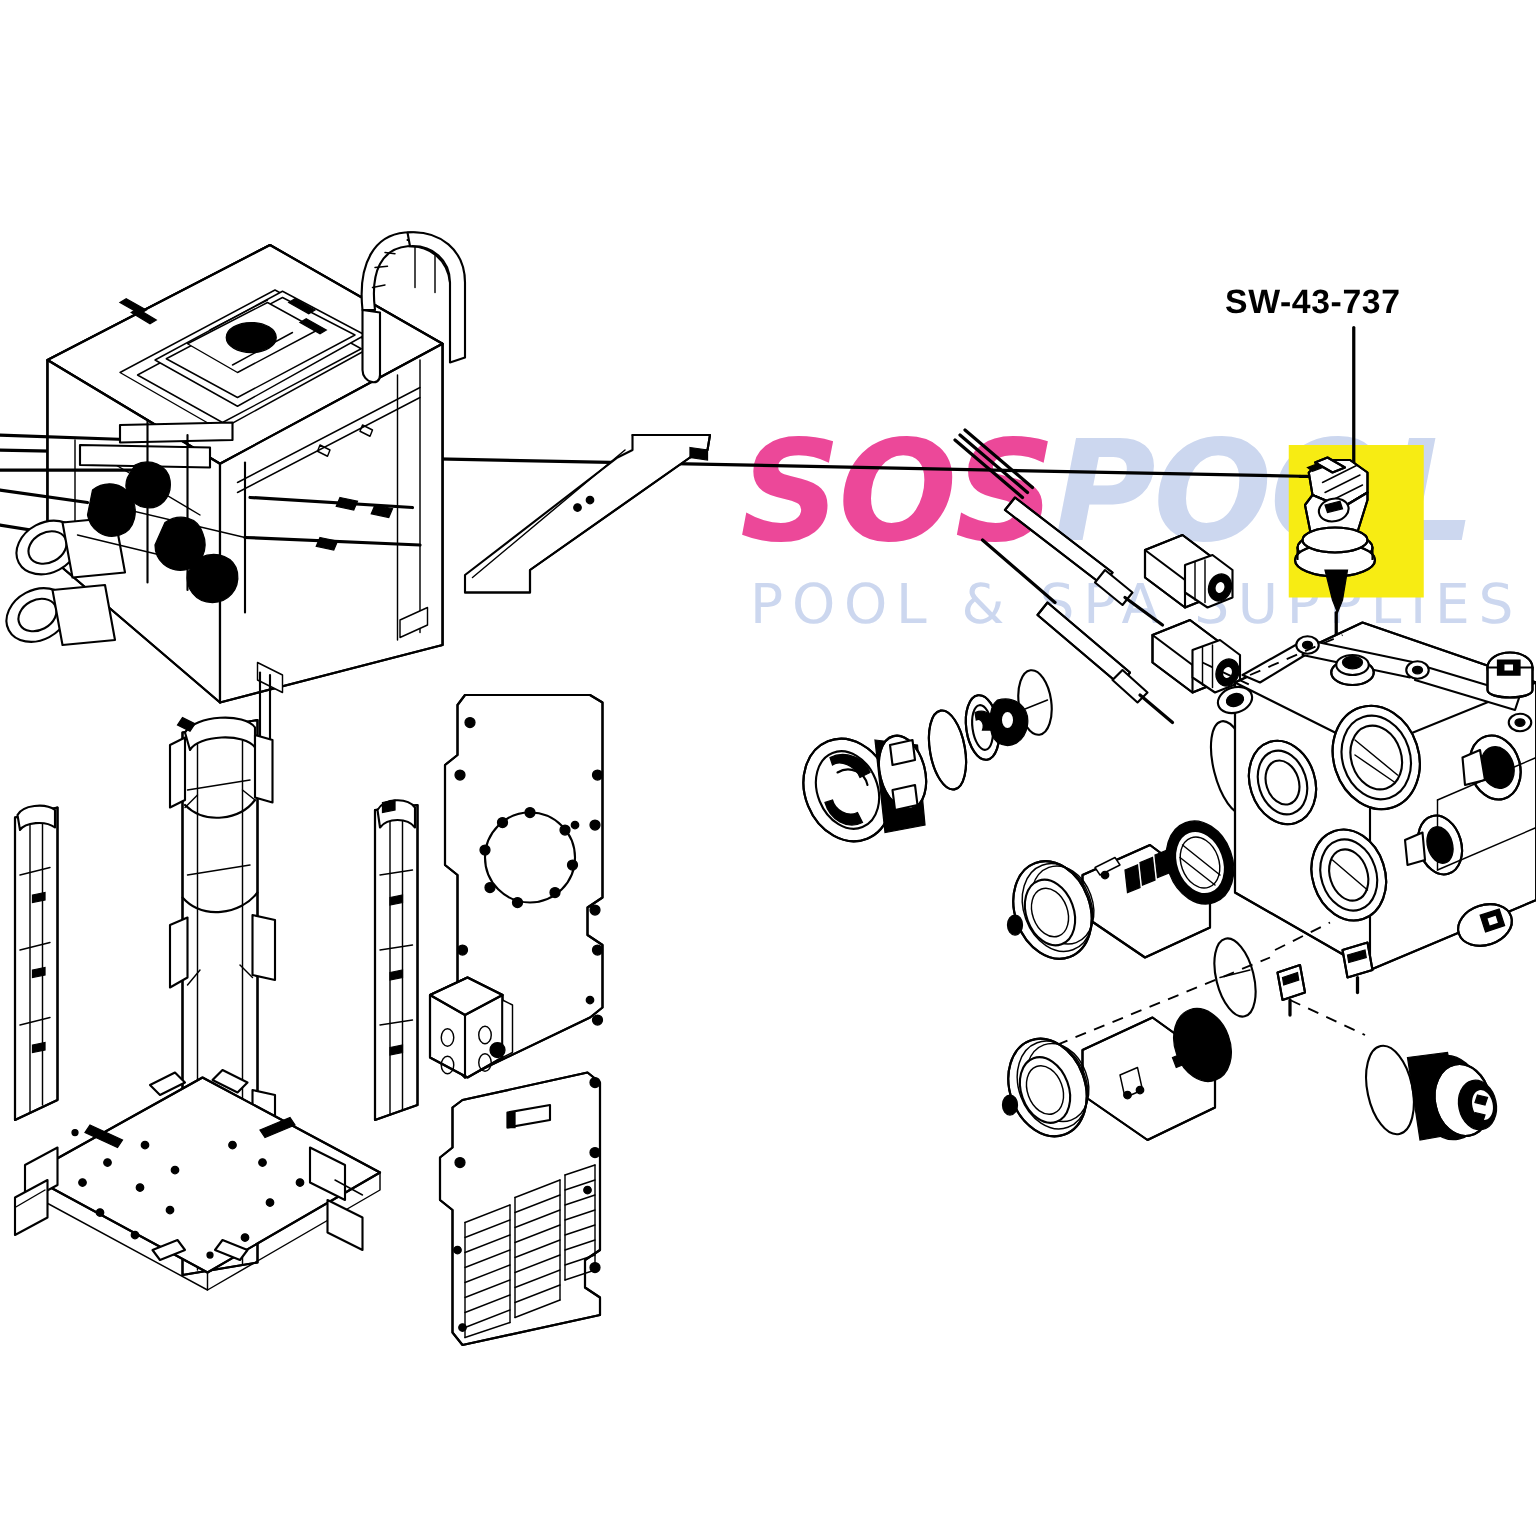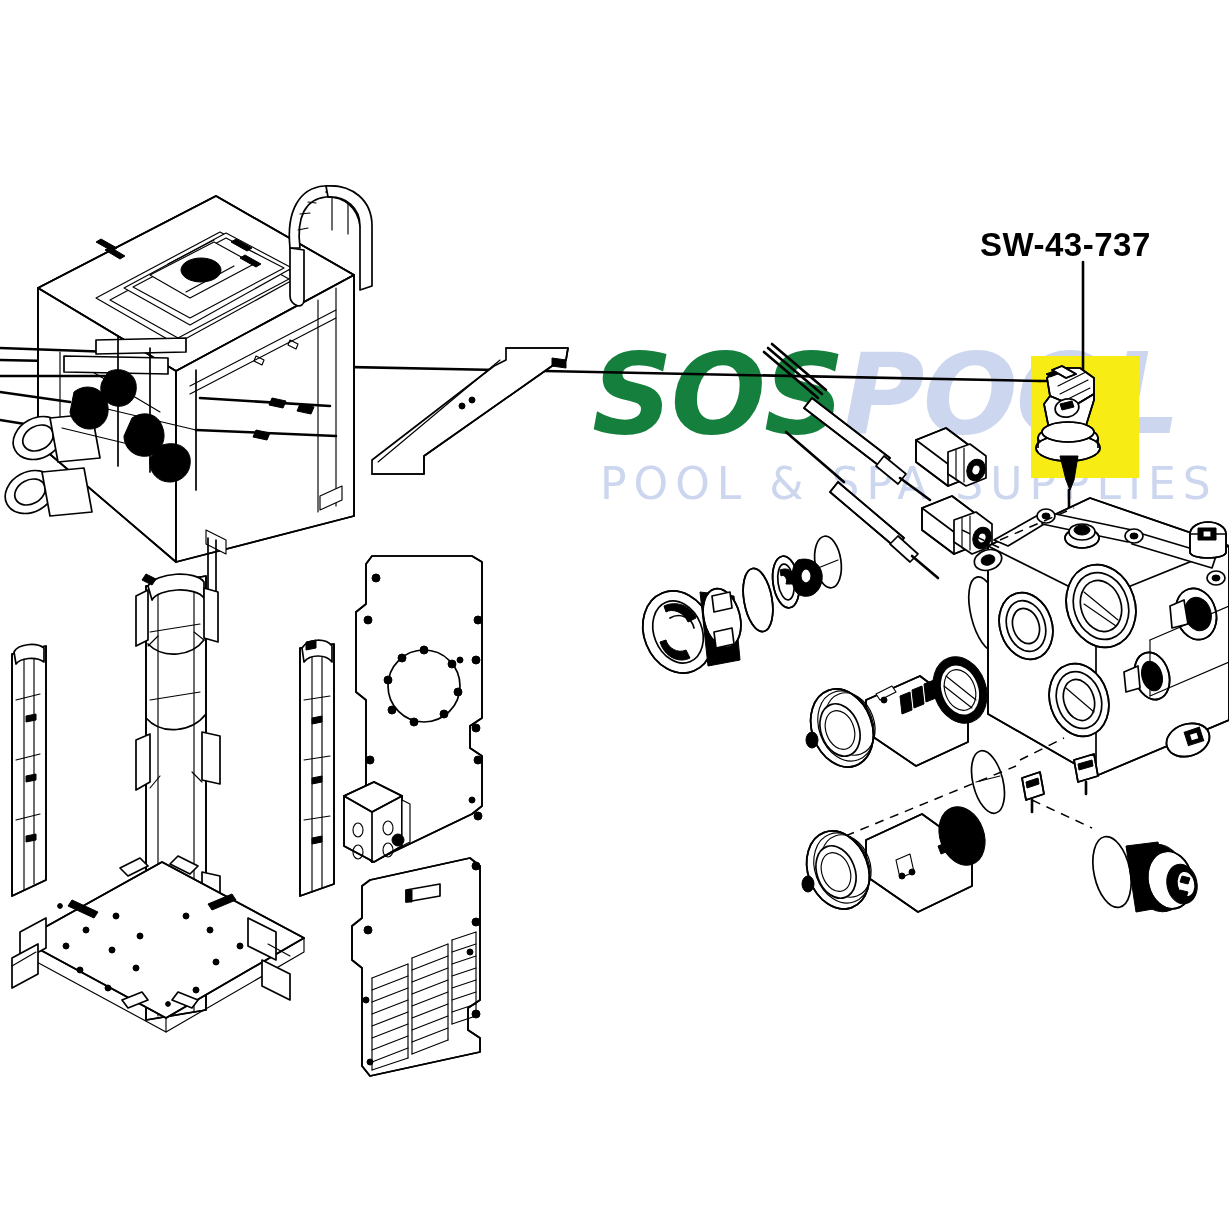--- a/index.html
+++ b/index.html
@@ -33,21 +33,21 @@
     left: 592px;
     top: 338px;
     font-size: 112px;
     font-weight: bold;
     font-style: italic;
     letter-spacing: -2px;
     line-height: 1;
     white-space: nowrap;
     font-family: "DejaVu Sans", sans-serif;
   }
-  .wm-sos { color: #15803d; }
+  .wm-sos { color: #ec4899; }
   .wm-pool { color: #ccd7ef; }
   .wm-line2 {
     position: absolute;
     left: 600px;
     top: 462px;
     font-size: 44px;
     font-weight: normal;
     letter-spacing: 7px;
     line-height: 1;
     white-space: nowrap;
@@ -72,21 +72,21 @@
     left: 0; top: 0;
     width: 1229px; height: 1229px;
     z-index: 4;
   }
 
   
   #part-label {
     position: absolute;
     left: 980px;
     top: 226px;
-    font-size: 33px;
+    font-size: 27px;
     font-weight: bold;
     color: #000000;
     letter-spacing: 0.5px;
     white-space: nowrap;
     z-index: 6;
     font-family: "Liberation Sans", sans-serif;
   }
 
   .ln   { fill: none; stroke: #000; stroke-width: 1.7; stroke-linejoin: round; stroke-linecap: round; }
   .ln-t { fill: none; stroke: #000; stroke-width: 1.15; stroke-linejoin: round; stroke-linecap: round; }

